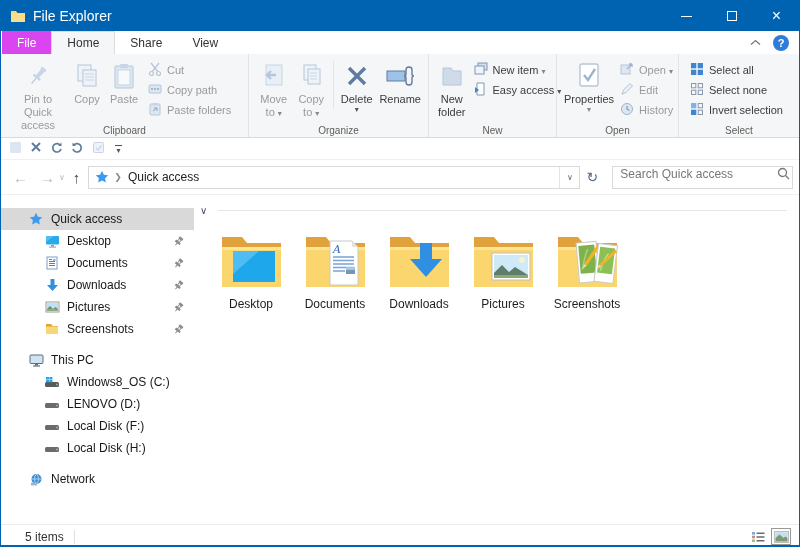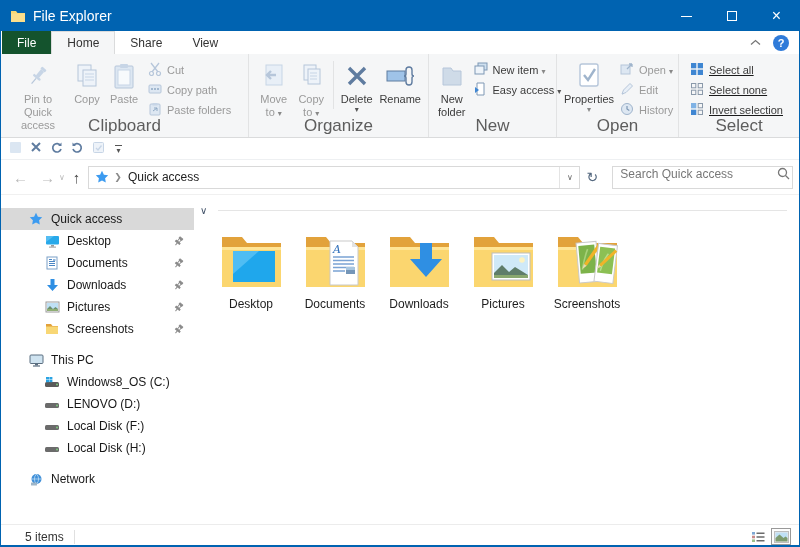--- a/index.html
+++ b/index.html
@@ -12,31 +12,31 @@
   .titlebar .app-icon { margin:0 7px 0 9px; display:flex; }
   .titlebar .title { font-size:14px; }
   .titlebar .spacer { flex:1; }
   .wbtn { width:45px; height:30px; display:flex; align-items:center; justify-content:center; color:#fff; font-size:14px; }
   .wbtn .maxbox { width:10px; height:10px; border:1px solid #fff; display:block; }
   .wbtn .minline { width:11px; height:1px; background:#fff; display:block; }
 
   
   .tabrow { height:23px; background:#fff; display:flex; align-items:stretch; position:relative; }
   .tab { padding:0 15px; display:flex; align-items:center; font-size:12px; color:#333; }
-  .tab-file { background:#14532d; color:#fff; margin-left:1px; }
+  .tab-file { background:#d946ef; color:#fff; margin-left:1px; }
   .tab-selected { background:#f5f6f7; border:1px solid #dadbdc; border-bottom:none; }
   .tabrow-right { margin-left:auto; display:flex; align-items:center; gap:12px; padding-right:10px; }
   .chev-up { display:flex; }
   .help-btn { width:16px; height:16px; border-radius:50%; background:#2F7BD9; color:#fff; font-size:11px; font-weight:bold; display:flex; align-items:center; justify-content:center; }
 
   
   .ribbon { height:84px; background:#f5f6f7; border-bottom:1px solid #dadbdc; display:flex; }
   .rgroup { position:relative; display:flex; align-items:flex-start; padding:3px 4px 14px 6px; border-right:1px solid #e2e3e4; }
-  .rgroup:last-child { border-right:none;text-decoration:underline; }
-  .rgroup-label { position:absolute; left:0; right:0; bottom:1px; text-align:center; font-size:17px; color:#5d5d5d; }
+  .rgroup:last-child { border-right:none; }
+  .rgroup-label { position:absolute; left:0; right:0; bottom:1px; text-align:center; font-size:10px; color:#5d5d5d; }
   .rbtn-lg { display:flex; flex-direction:column; align-items:center; text-align:center; font-size:11px; line-height:13px; padding:2px 3px; }
   .rbtn-lg .ricon { height:34px; display:flex; align-items:center; justify-content:center; }
   .rlabel-dis { color:#9a9a9a; }
   .rlabel-en { color:#3b3b3b; }
   .rstack { display:flex; flex-direction:column; padding-top:3px; }
   .rbtn-sm { display:flex; align-items:center; gap:5px; height:20px; padding:0 5px; font-size:11px; white-space:nowrap; }
   .vsep { width:1px; background:#e2e3e4; margin:4px 3px 14px 3px; align-self:stretch; }
   .caret { font-size:8px; color:#888; line-height:8px; }
   .caret-dark { color:#555; }
 

